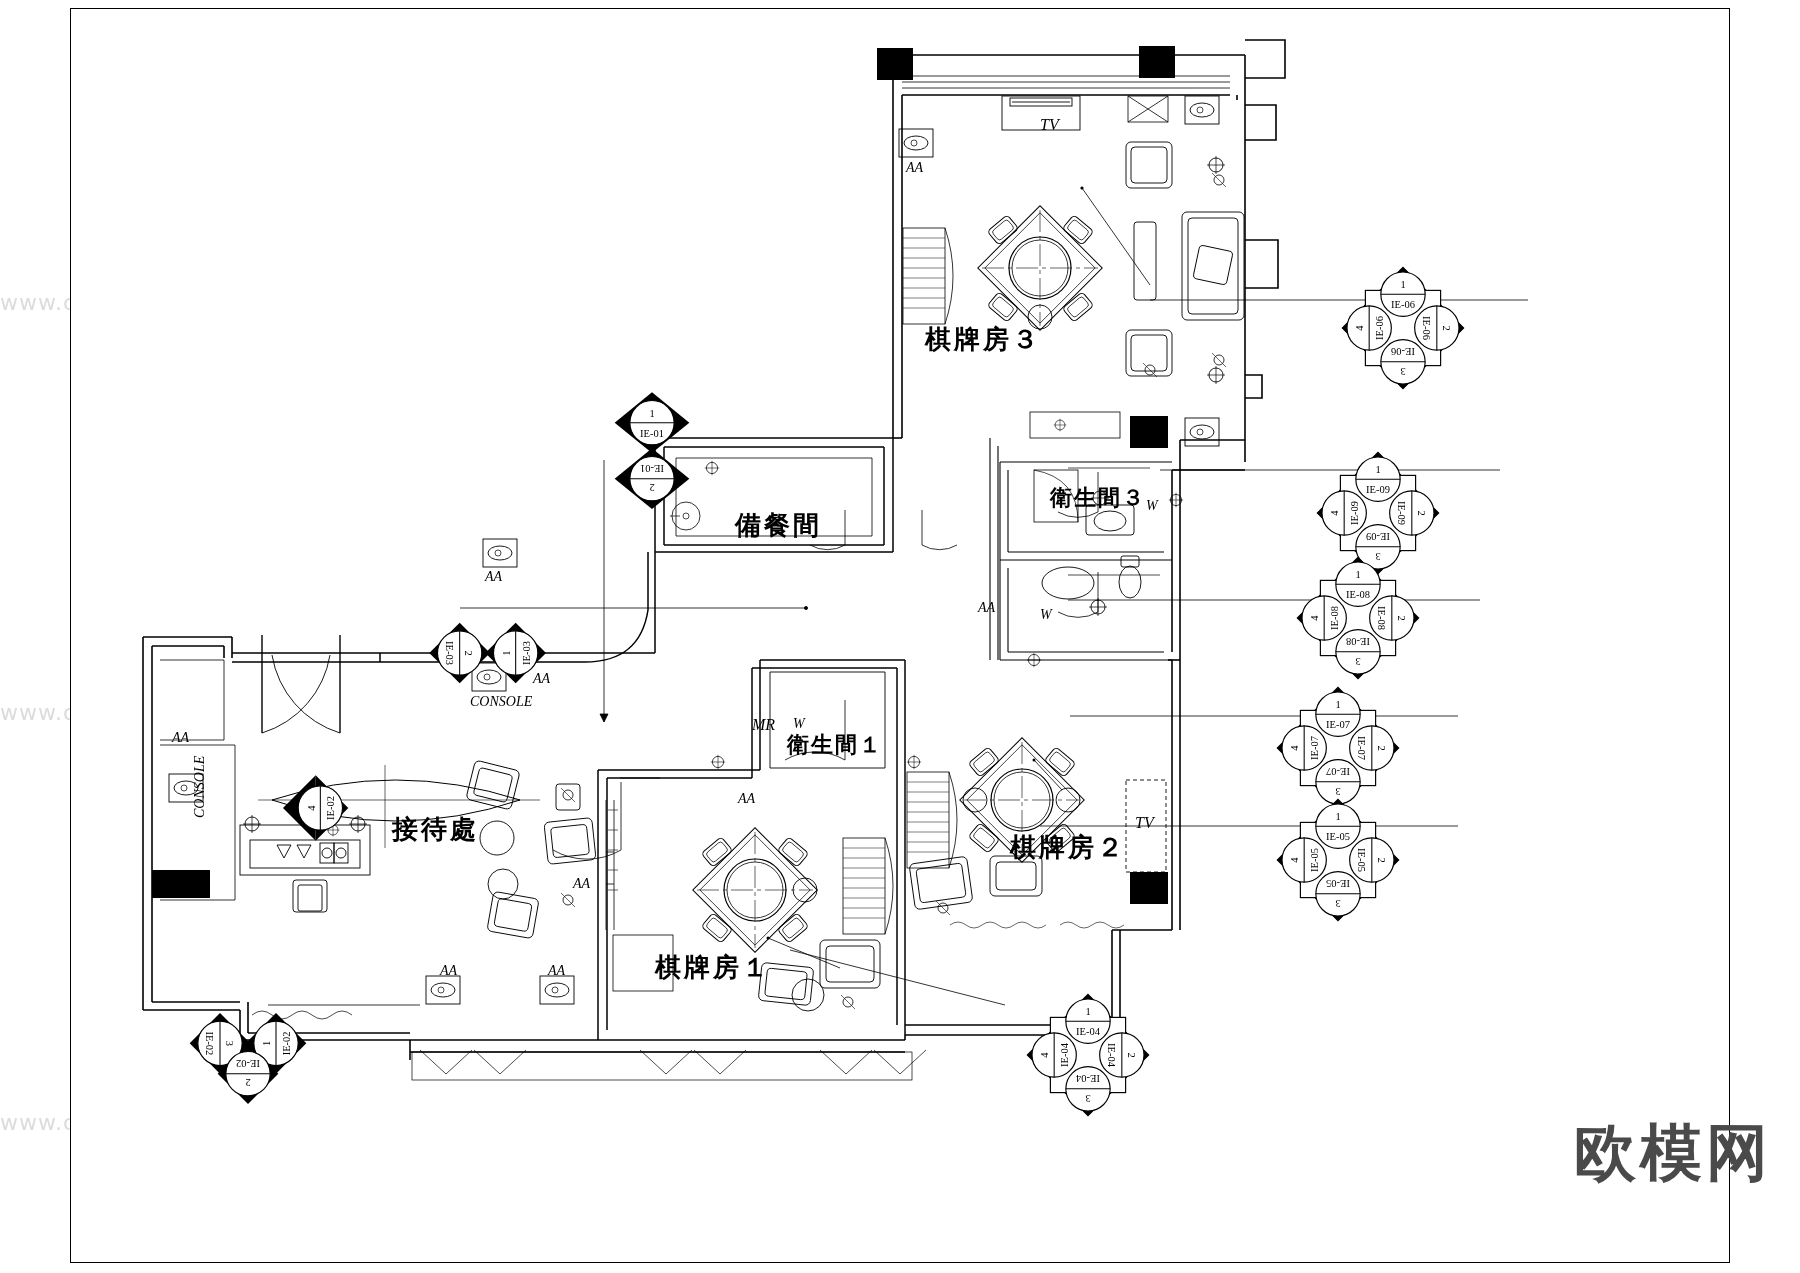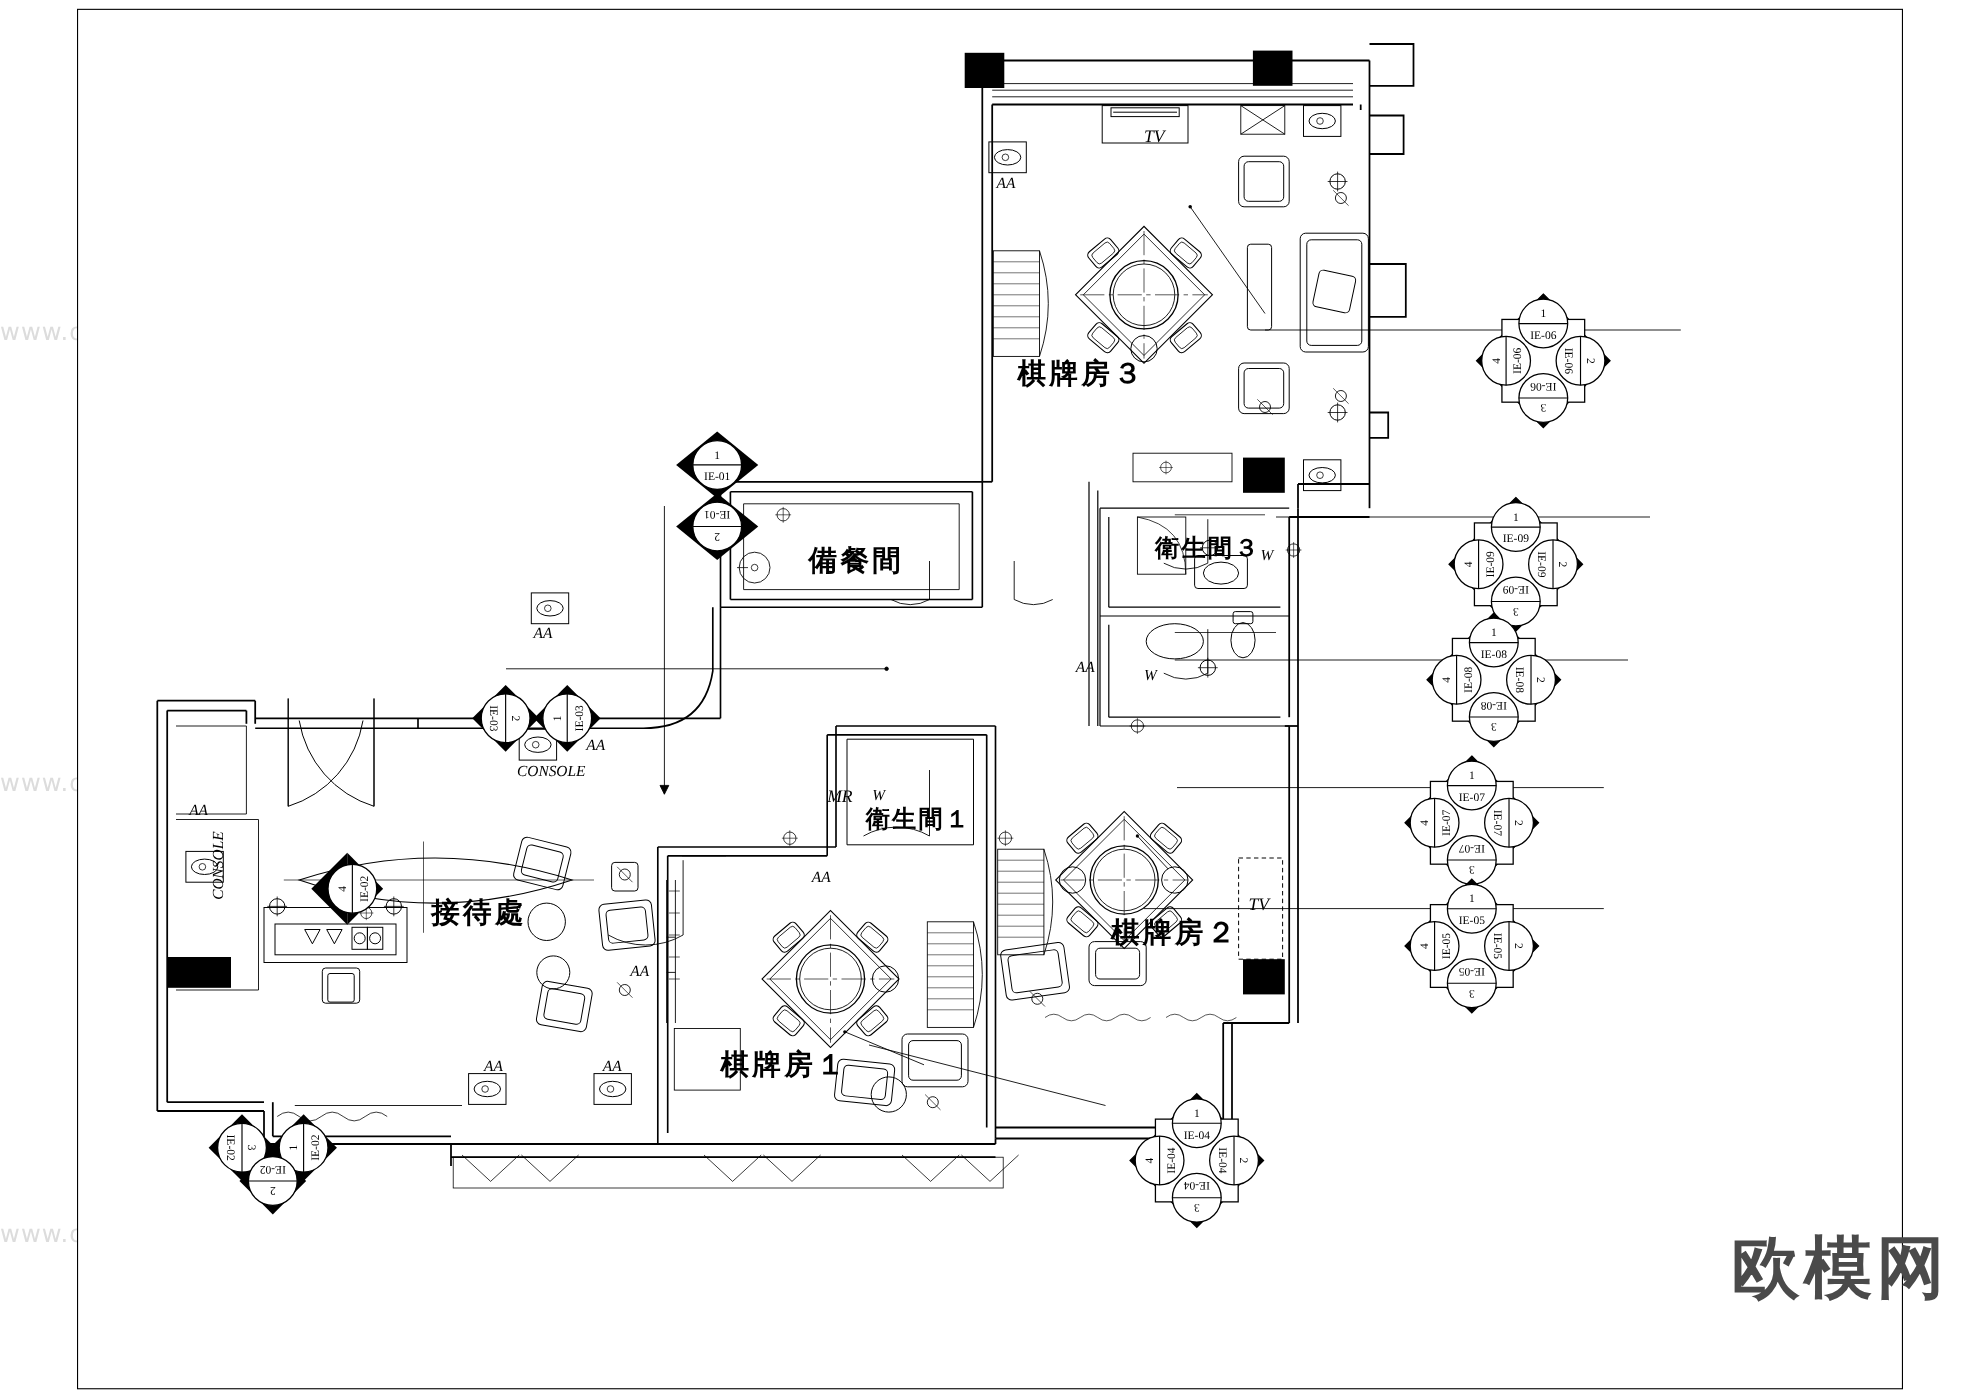--- a/index.html
+++ b/index.html
@@ -548,21 +548,21 @@
 
       <line x1="272" y1="760" x2="272" y2="760"></line>
     </g>
 
   </svg>
 
   <div id="room-labels">
       <div class="lbl cn room-name" style="left: 925px; top: 322px;">棋牌房３</div>
       <div class="lbl cn room-name" style="left: 1010px; top: 830px;">棋牌房２</div>
       <div class="lbl cn room-name" style="left: 655px; top: 950px;">棋牌房１</div>
-      <div class="lbl cn room-name" style="left: 735px; top: 492px;">備餐間</div>
+      <div class="lbl cn room-name" style="left: 735px; top: 508px;">備餐間</div>
       <div class="lbl cn room-name-sm" style="left: 1050px; top: 483px;">衛生間３</div>
       <div class="lbl cn room-name-sm" style="left: 787px; top: 730px;">衛生間１</div>
       <div class="lbl cn room-name" style="left: 392px; top: 812px;">接待處</div>
     </div>
   <div id="tag-labels">
       <div class="lbl tag-b" style="left: 1040px; top: 116px;">TV</div>
       <div class="lbl tag-b" style="left: 1135px; top: 814px;">TV</div>
       <div class="lbl tag" style="left: 906px; top: 160px;">AA</div>
       <div class="lbl tag" style="left: 485px; top: 569px;">AA</div>
       <div class="lbl tag" style="left: 533px; top: 671px;">AA</div>

